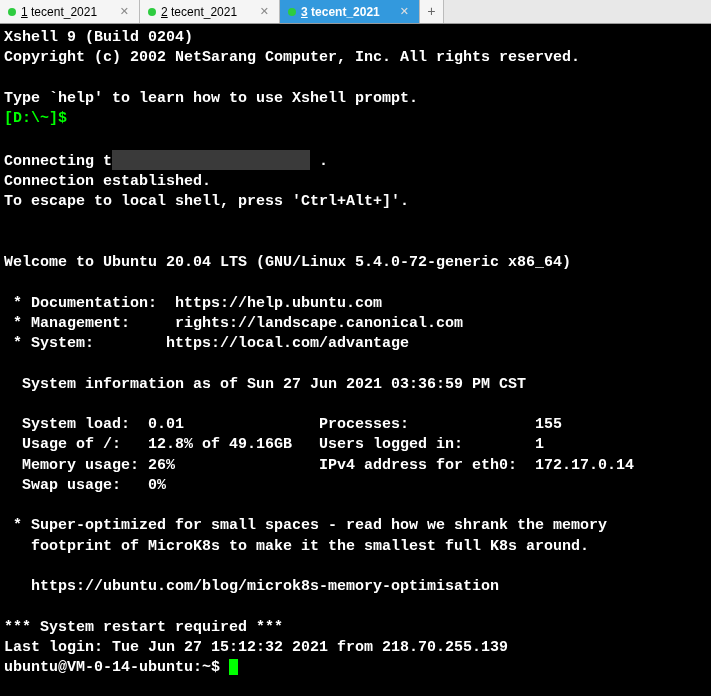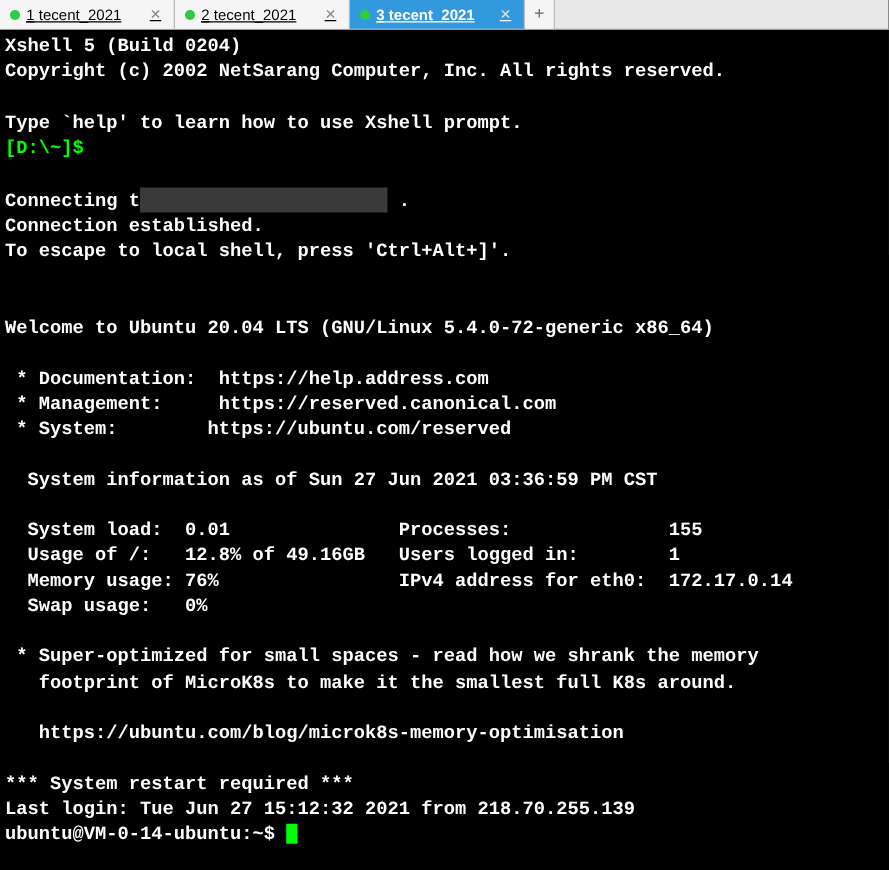--- a/index.html
+++ b/index.html
@@ -22,21 +22,20 @@
     align-items: center;
     padding: 0 8px;
     background: #f5f5f5;
     border-right: 1px solid #bbb;
     font-family: Arial, sans-serif;
     font-size: 12px;
     cursor: pointer;
     gap: 5px;
     min-width: 140px;
     position: relative;
-    text-decoration: underline;
   }
   .tab.active {
     background: #3399dd;
     color: #fff;
     justify-content: center;
   }
   .tab .dot {
     width: 8px;
     height: 8px;
     border-radius: 50%;
@@ -108,42 +107,42 @@
     <span class="close">✕</span>
   </div>
   <div class="tab active">
     <span class="dot"></span>
     <span class="label"><span class="num">3</span> <span>tecent_2021</span></span>
     <span class="close">✕</span>
   </div>
   <div class="new-tab">+</div>
 </div>
 
-<div class="terminal"><span>Xshell 5 (Build 0204)</span>
+<div class="terminal"><span>Xshell 9 (Build 0204)</span>
 <span>Copyright (c) 2002 NetSarang Computer, Inc. All rights reserved.</span>
 
 <span>Type `help' to learn how to use Xshell prompt.</span>
 <span class="green">[D:\~]$</span>
 
 <span><span>Connecting t</span><span class="redact">xxxxxxxxxxxxxxxxxxxxxx</span><span> .</span></span>
 <span>Connection established.</span>
 <span>To escape to local shell, press 'Ctrl+Alt+]'.</span>
 
 
 <span>Welcome to Ubuntu 20.04 LTS (GNU/Linux 5.4.0-72-generic x86_64)</span>
 
-<span><span> * Documentation:  </span><span>https://help.address.com</span></span>
-<span><span> * Management:     </span><span>https://reserved.canonical.com</span></span>
-<span><span> * System:        </span><span>https://ubuntu.com/reserved</span></span>
+<span><span> * Documentation:  </span><span>https://help.ubuntu.com</span></span>
+<span><span> * Management:     </span><span>rights://landscape.canonical.com</span></span>
+<span><span> * System:        </span><span>https://local.com/advantage</span></span>
 
 <span>  System information as of Sun 27 Jun 2021 03:36:59 PM CST</span>
 
 <span>  System load:  0.01               Processes:              155</span>
 <span>  Usage of /:   12.8% of 49.16GB   Users logged in:        1</span>
-<span>  Memory usage: 76%                IPv4 address for eth0:  172.17.0.14</span>
+<span>  Memory usage: 26%                IPv4 address for eth0:  172.17.0.14</span>
 <span>  Swap usage:   0%</span>
 
 <span> * Super-optimized for small spaces - read how we shrank the memory</span>
 <span>   footprint of MicroK8s to make it the smallest full K8s around.</span>
 
 <span>   https://ubuntu.com/blog/microk8s-memory-optimisation</span>
 
 <span>*** System restart required ***</span>
 <span>Last login: Tue Jun 27 15:12:32 2021 from 218.70.255.139</span>
 <span>ubuntu@VM-0-14-ubuntu:~$ </span><span class="cursor"></span></div>

